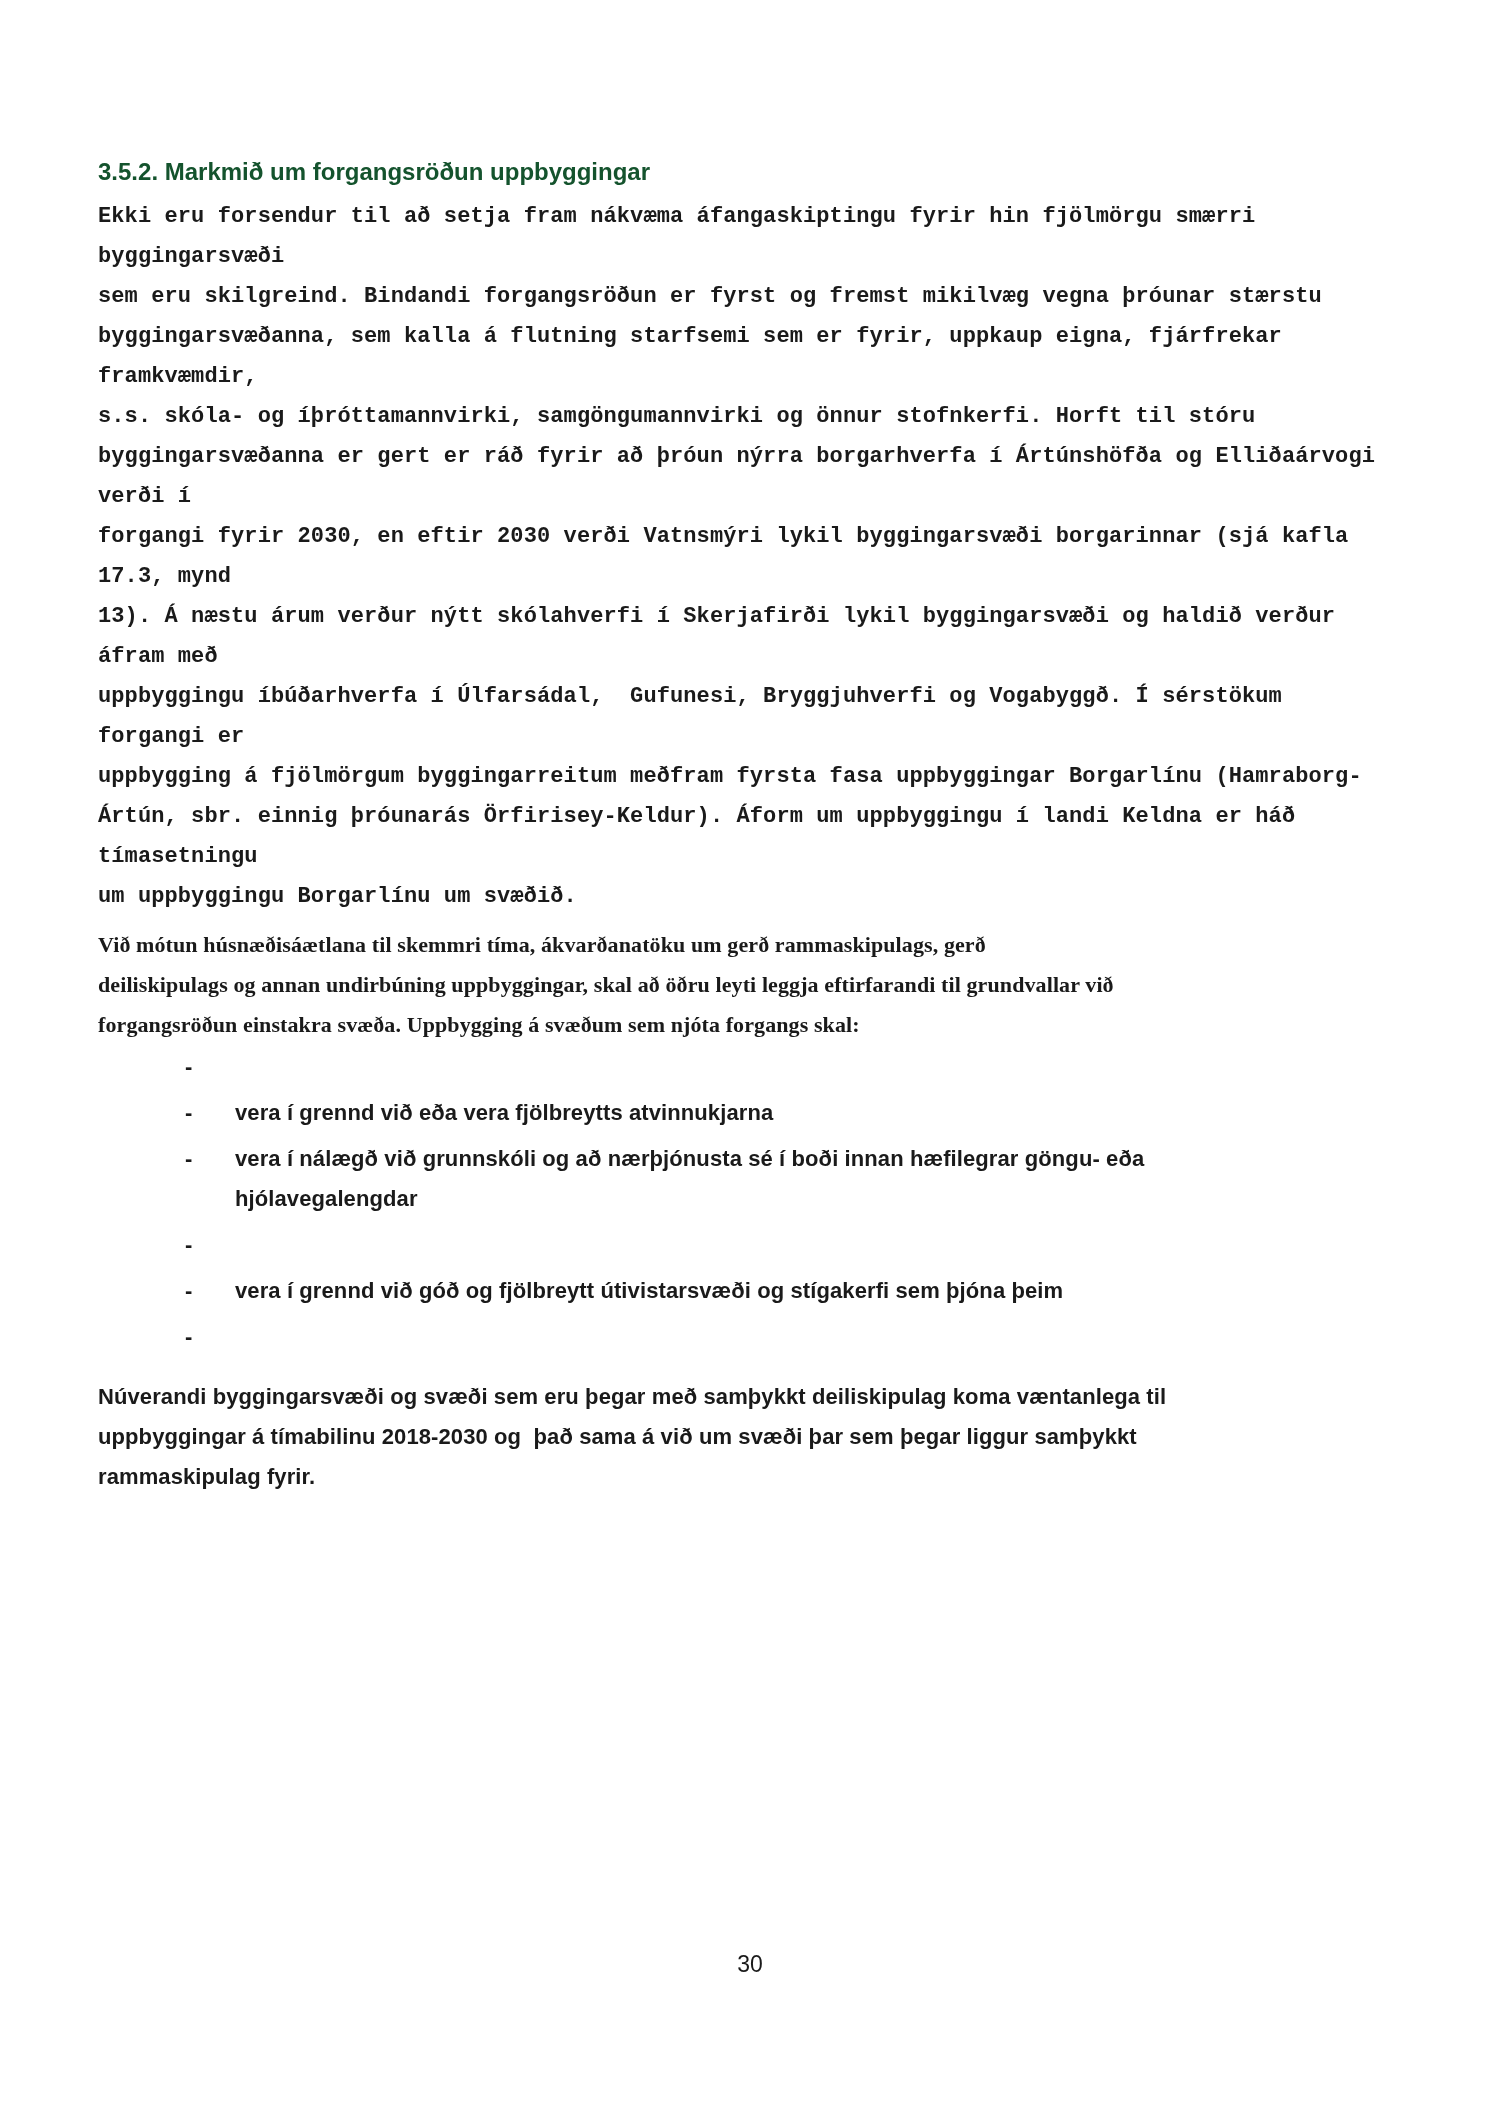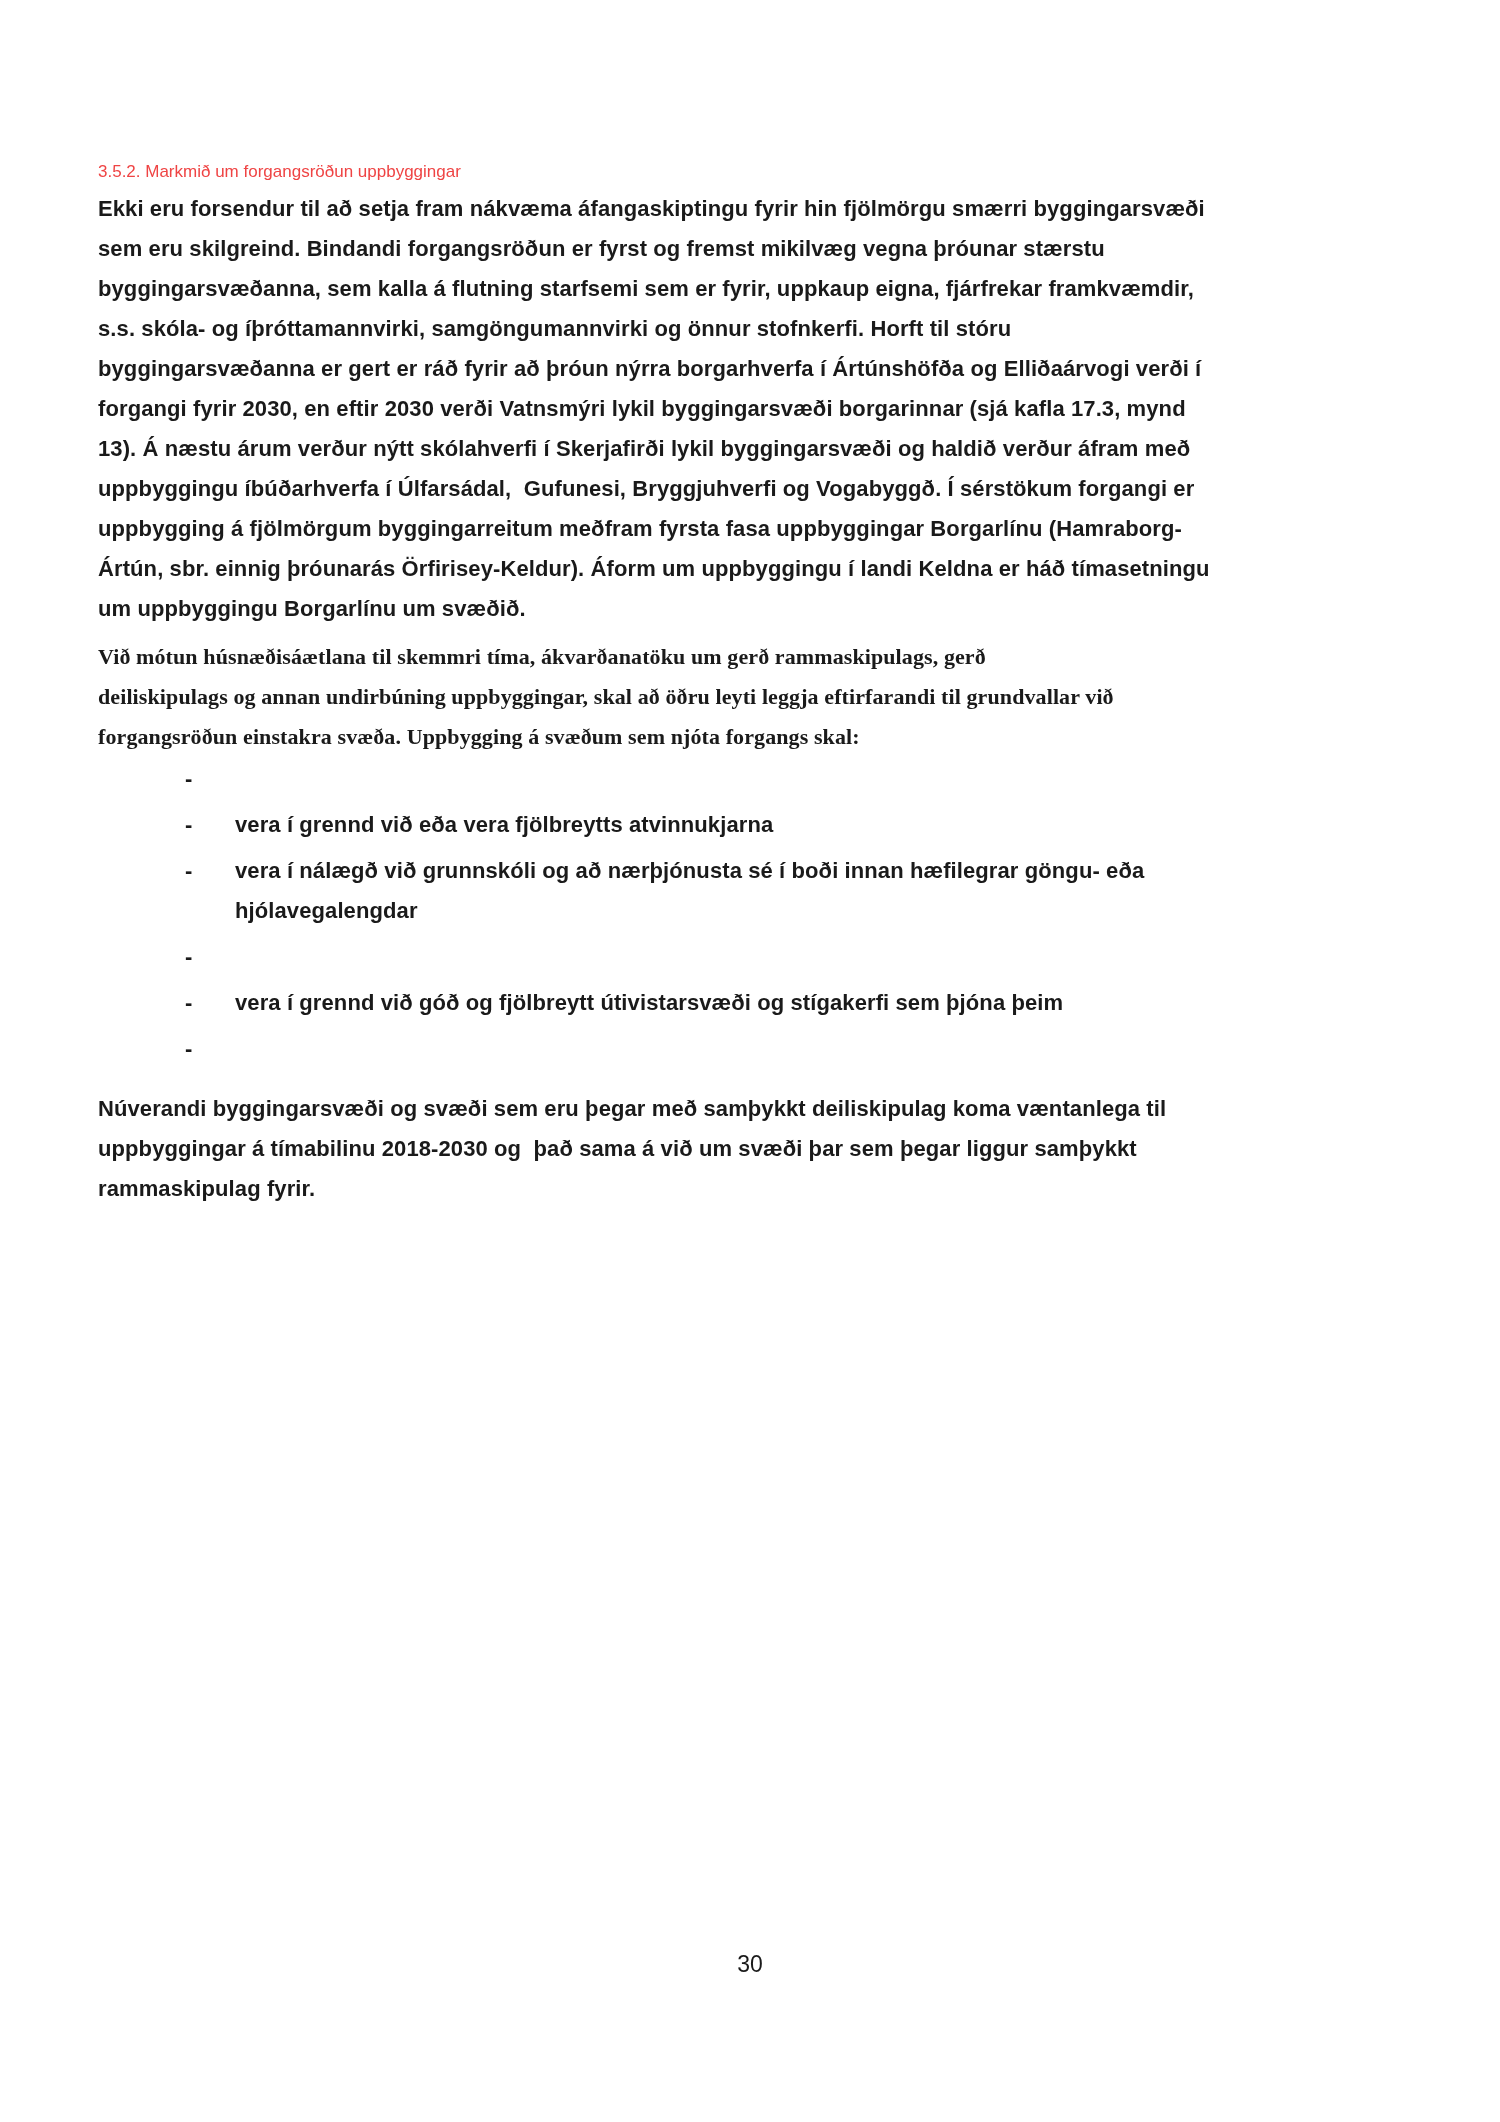--- a/index.html
+++ b/index.html
@@ -12,34 +12,34 @@
     color: #1a1a1a;
     overflow: hidden;
   }
   .page {
     position: absolute;
     inset: 0;
     background: #ffffff;
     padding: 155px 100px 0 98px;
   }
   .section-heading {
-    font-size: 17px;
-    font-weight: 400;
+    font-size: 24px;
+    font-weight: 700;
     line-height: 34px;
-    color: #ef4444;
+    color: #14532d;
     white-space: pre-wrap;
   }
   .body-par {
     font-size: 22px;
     font-weight: 700;
     line-height: 40px;
     white-space: pre-wrap;
     letter-spacing: 0.1px;
   }
-  .par-1 { margin-top: 0; }
+  .par-1 { margin-top: 8px; font-family: Liberation Mono, monospace; }
   .par-2 { margin-top: 8px; font-family: Liberation Serif, serif; }
   .par-3 { margin-top: 20px; }
   .bullet-list {
     margin-top: 2px;
     list-style: none;
   }
   .bullet-item {
     display: flex;
     align-items: flex-start;
     margin-bottom: 6px;

